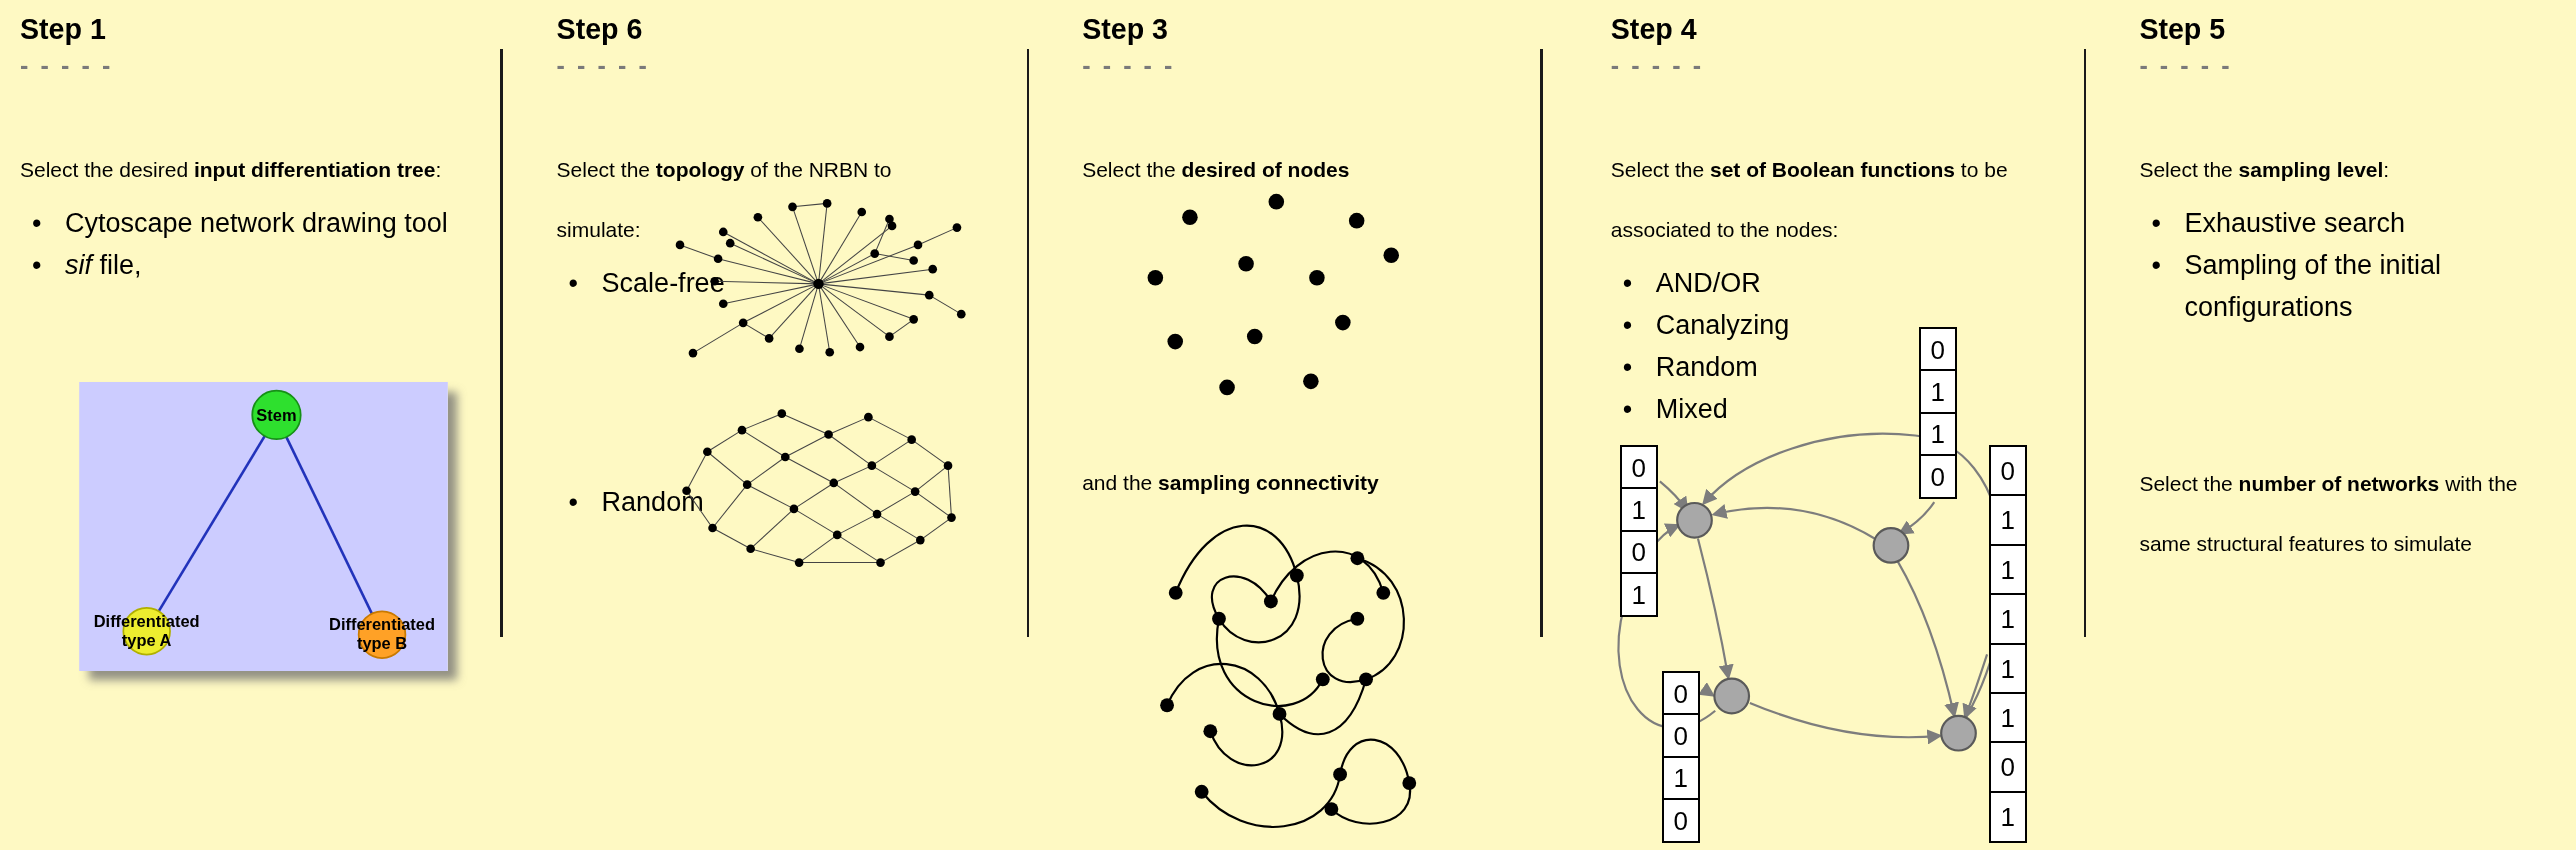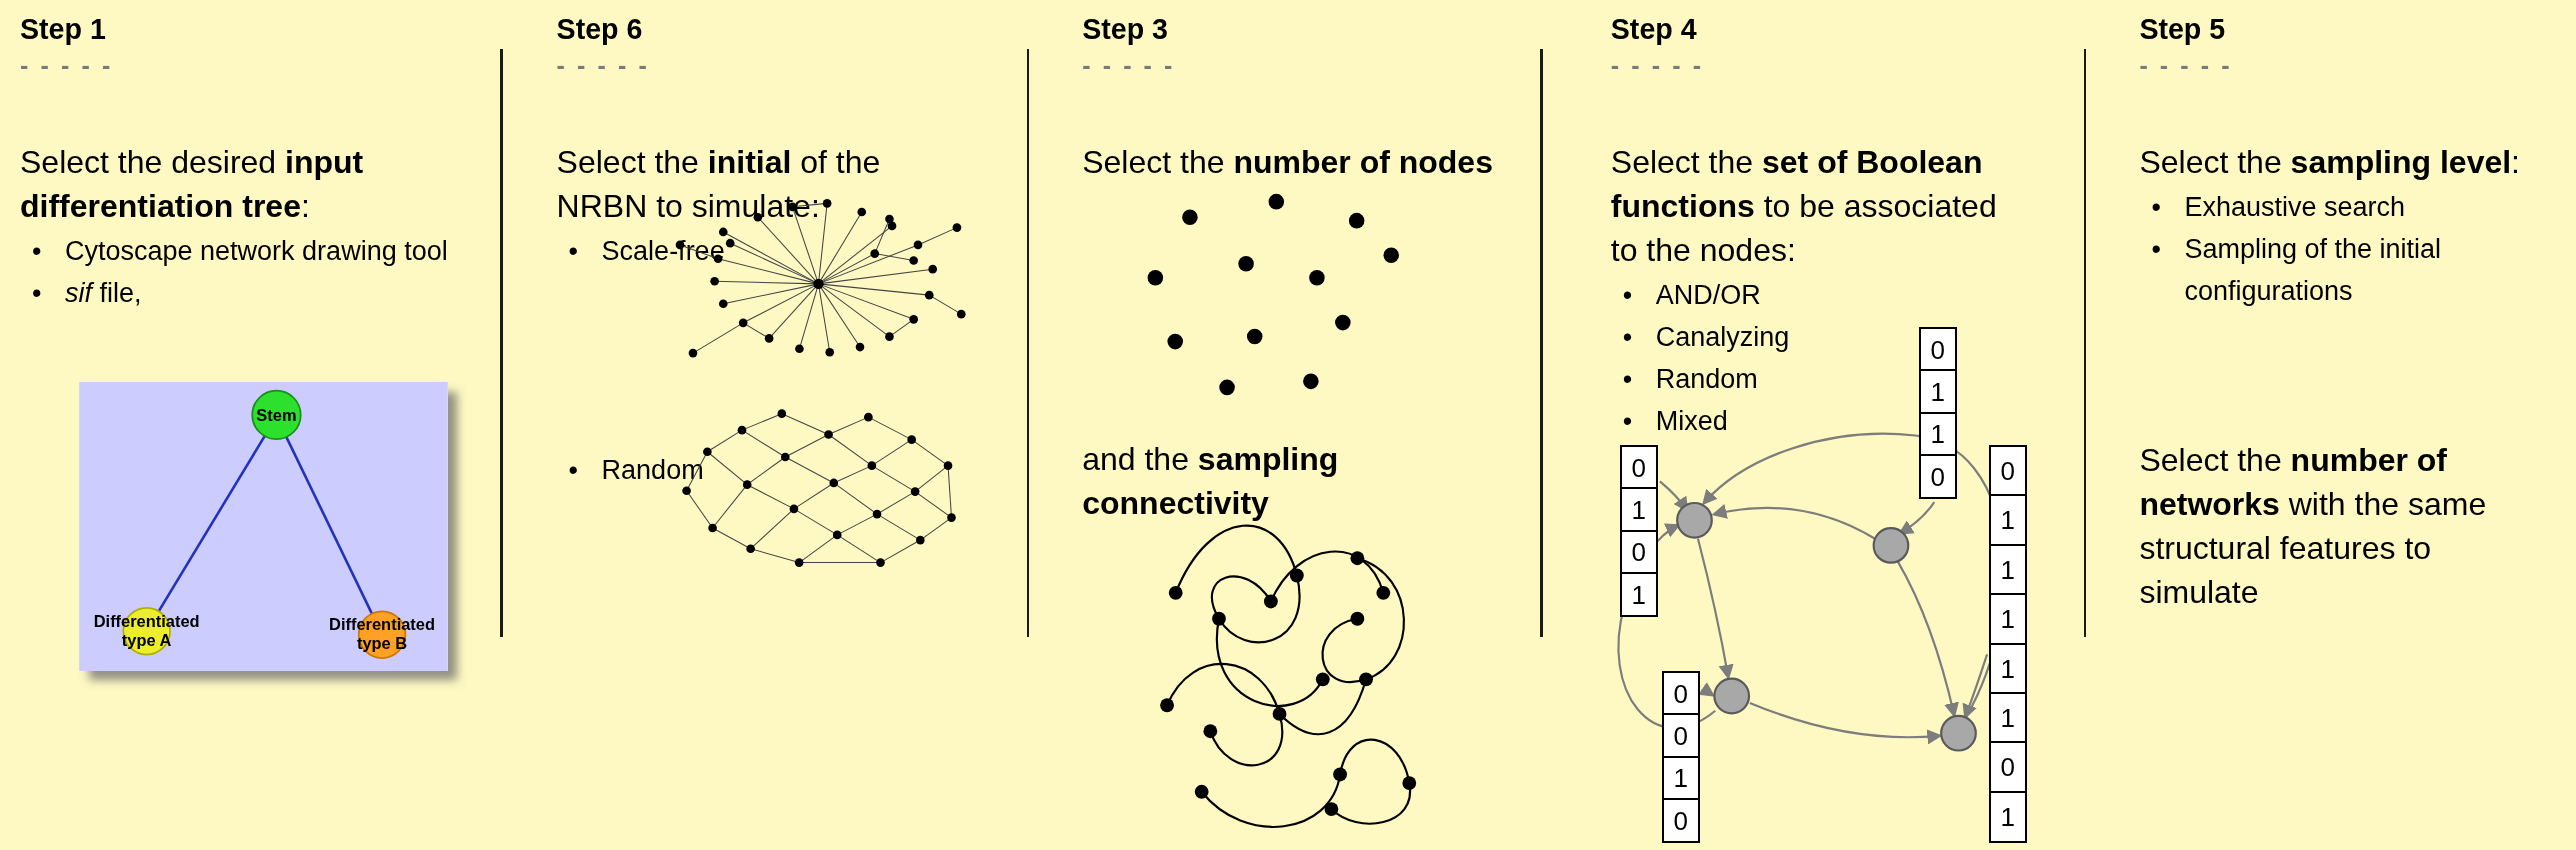--- a/index.html
+++ b/index.html
@@ -13,21 +13,21 @@
   .col { position:relative; flex:none; height:100%; }
   .col-1 { width:500px; padding:12px 7px 0 20px; }
   .col-2 { width:524px; padding:12px 7px 0 54px; }
   .col-3 { width:511px; padding:12px 7px 0 53px; }
   .col-4 { width:541px; padding:12px 7px 0 68px; }
   .col-5 { width:491px; padding:12px 7px 0 53px; }
 
   .step-title { font-size:28.6px; line-height:35px; font-weight:bold; }
   .dashes { font-size:25px; line-height:26px; font-weight:bold; color:#7a7a7a; letter-spacing:2.6px; margin-top:5.2px; }
 
-  .para { font-size:32px; line-height:44px; margin-top:62px; }
+  .para { font-size:21px; line-height:60px; margin-top:62px; }
   .para strong { font-weight:bold; }
   .para em, .blist em { font-style:italic; }
   .w520 { max-width:450px; }
   .w470 { max-width:407px; }
   .w475 { max-width:411px; }
   .w455 { max-width:394px; }
 
   ul.blist { list-style:none; font-size:27px; line-height:42px; margin-top:1.7px; }
   ul.blist li { position:relative; padding-left:45px; }
   ul.blist li::before { content:"\2022"; position:absolute; left:12px; }
@@ -88,21 +88,21 @@
         <text class="node-label" x="350" y="309">type B</text>
       </svg>
     </div>
   </section>
 
   <div class="divider"></div>
 
   <section class="col col-2">
     <h2 class="step-title">Step 6</h2>
     <div class="dashes">- - - - -</div>
-    <p class="para w470"><span>Select the </span><strong>initial</strong><span> of the NRBN to simulate:</span></p>
+    <p class="para w470"><span>Select the </span><strong>topology</strong><span> of the NRBN to simulate:</span></p>
     <ul class="blist">
       <li><span>Scale-free</span></li>
       <li class="li-gap"><span>Random</span></li>
     </ul>
 
     <svg class="abs sf-net" width="335" height="193" viewBox="0 0 387 223">
       <g stroke="#444" stroke-width="1.2">
         <line x1="190" y1="105" x2="80" y2="45"></line>
           <line x1="190" y1="105" x2="120" y2="28"></line>
         <line x1="190" y1="105" x2="160" y2="16"></line>
@@ -230,21 +230,21 @@
         <circle cx="324" cy="146" r="5"></circle>
       </g>
     </svg>
   </section>
 
   <div class="divider"></div>
 
   <section class="col col-3">
     <h2 class="step-title">Step 3</h2>
     <div class="dashes">- - - - -</div>
-    <p class="para"><span>Select the </span><strong>number of nodes</strong></p>
+    <p class="para"><span>Select the </span><strong>desired of nodes</strong></p>
 
     <svg class="abs dots-scatter" width="294" height="216" viewBox="0 0 340 250">
       <g fill="#000">
         <circle cx="75" cy="28" r="9"></circle>
           <circle cx="175" cy="10" r="9"></circle>
           <circle cx="268" cy="32" r="9"></circle>
         <circle cx="35" cy="98" r="9"></circle>
           <circle cx="140" cy="82" r="9"></circle>
           <circle cx="222" cy="98" r="9"></circle>
         <circle cx="308" cy="72" r="9"></circle>

